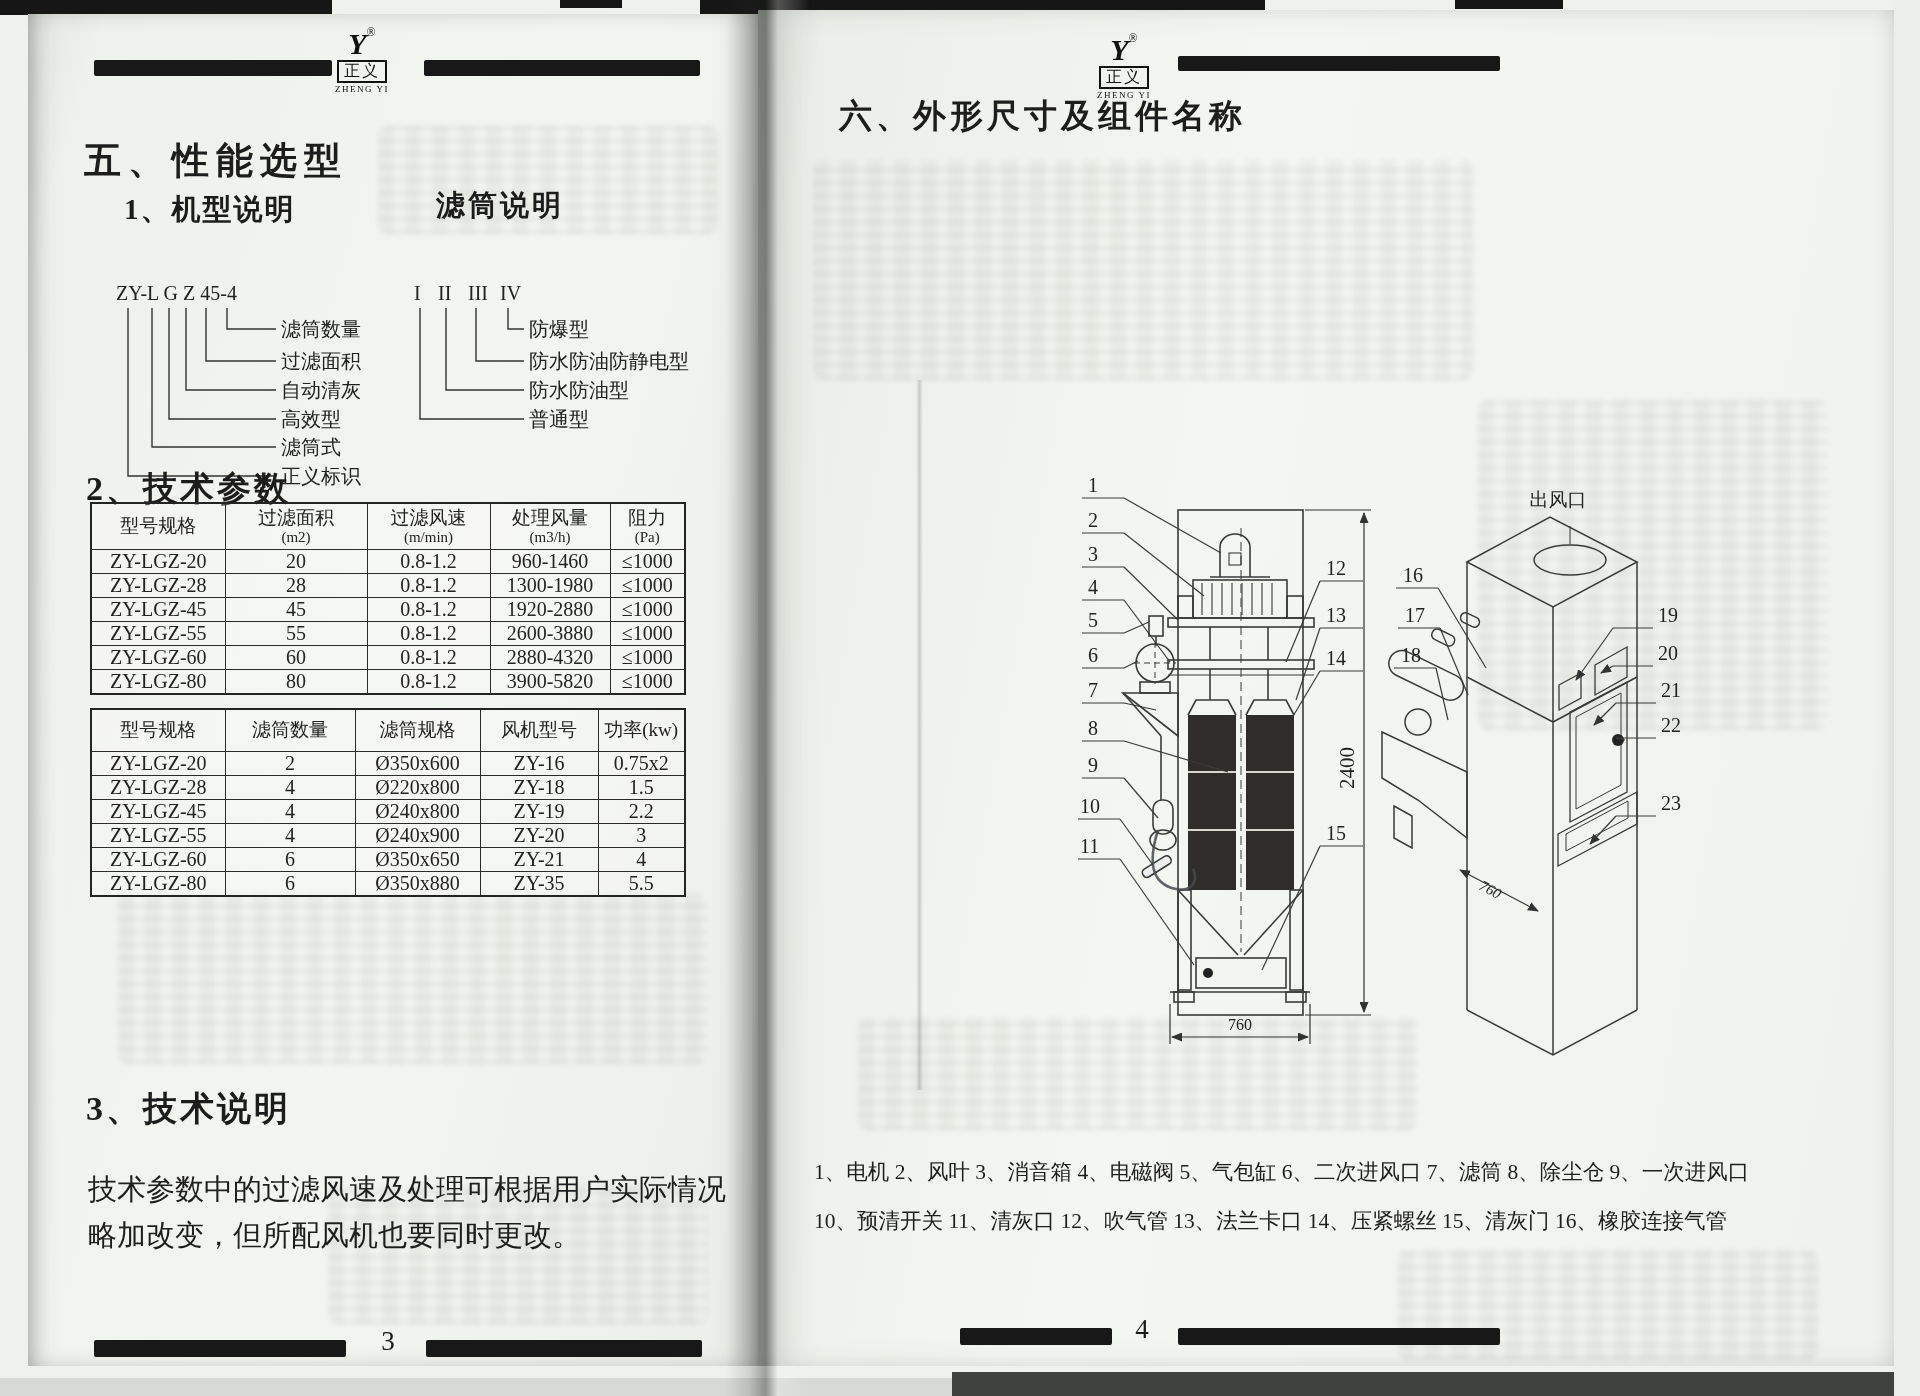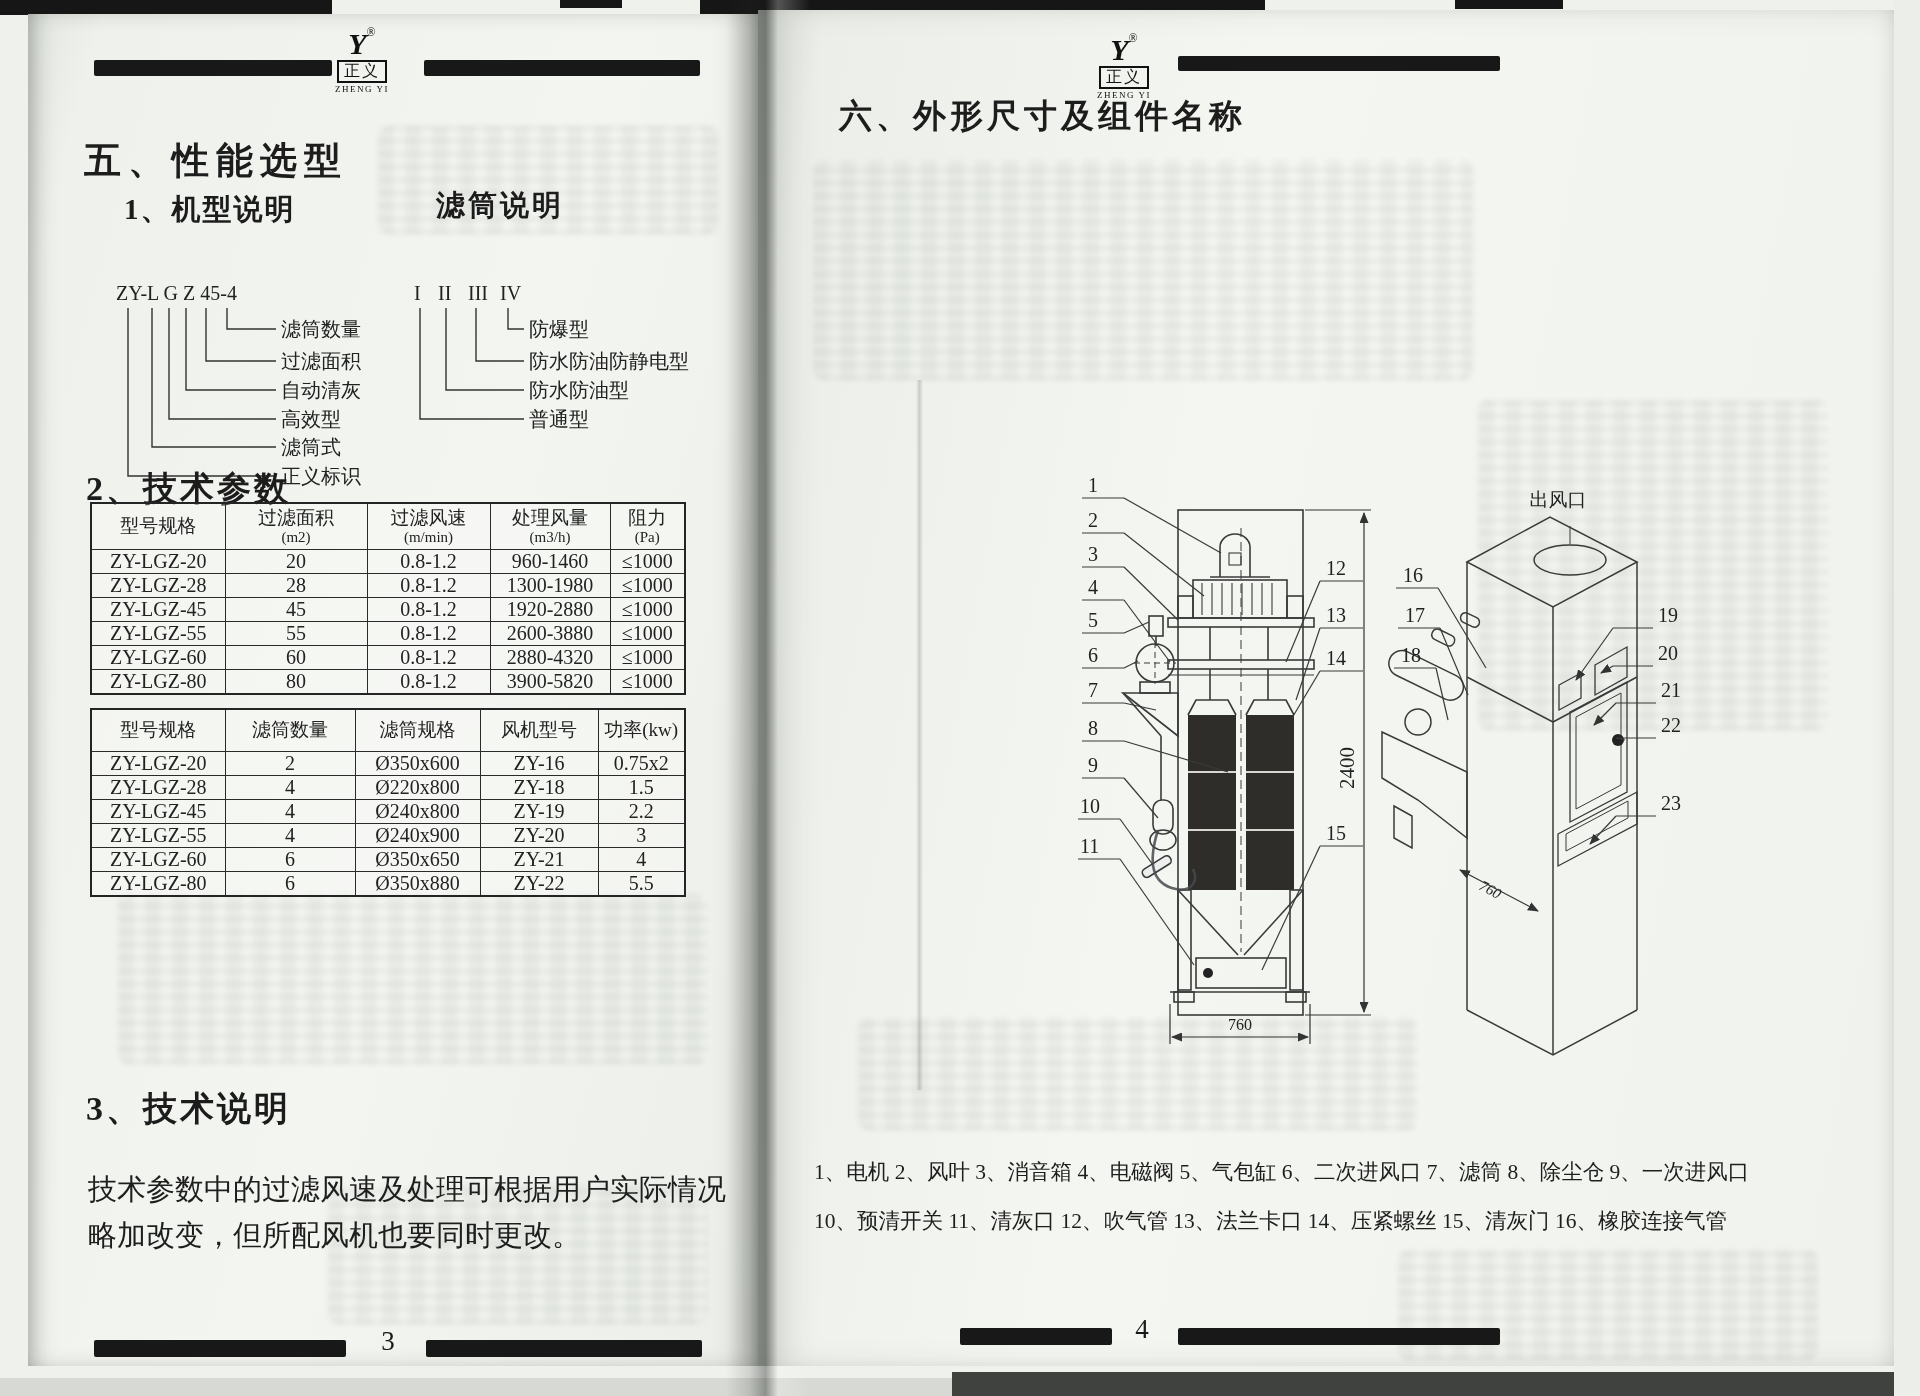--- a/index.html
+++ b/index.html
@@ -245,21 +245,21 @@
           <td class="t-data">ZY-LGZ-60</td>
           <td class="t-data">6</td>
           <td class="t-data">Ø350x650</td>
           <td class="t-data">ZY-21</td>
           <td class="t-data">4</td>
         </tr>
     <tr style="height:24px;">
           <td class="t-data">ZY-LGZ-80</td>
           <td class="t-data">6</td>
           <td class="t-data">Ø350x880</td>
-          <td class="t-data">ZY-22</td>
+          <td class="t-data">ZY-35</td>
           <td class="t-data">5.5</td>
         </tr>
   </tbody>
     </table>
 
   <div class="h-serif" style="left:58px;top:1072px;font-size:34px;letter-spacing:3px;">3、技术说明</div>
   <div class="para" style="left:60px;top:1152px;width:652px;">技术参数中的过滤风速及处理可根据用户实际情况略加改变，但所配风机也要同时更改。</div>
 
   <div class="bar" style="left:66px;top:1326px;width:252px;height:17px;"></div>
   <div class="pagenum" style="left:342px;top:1312px;width:36px;text-align:center;">3</div>

